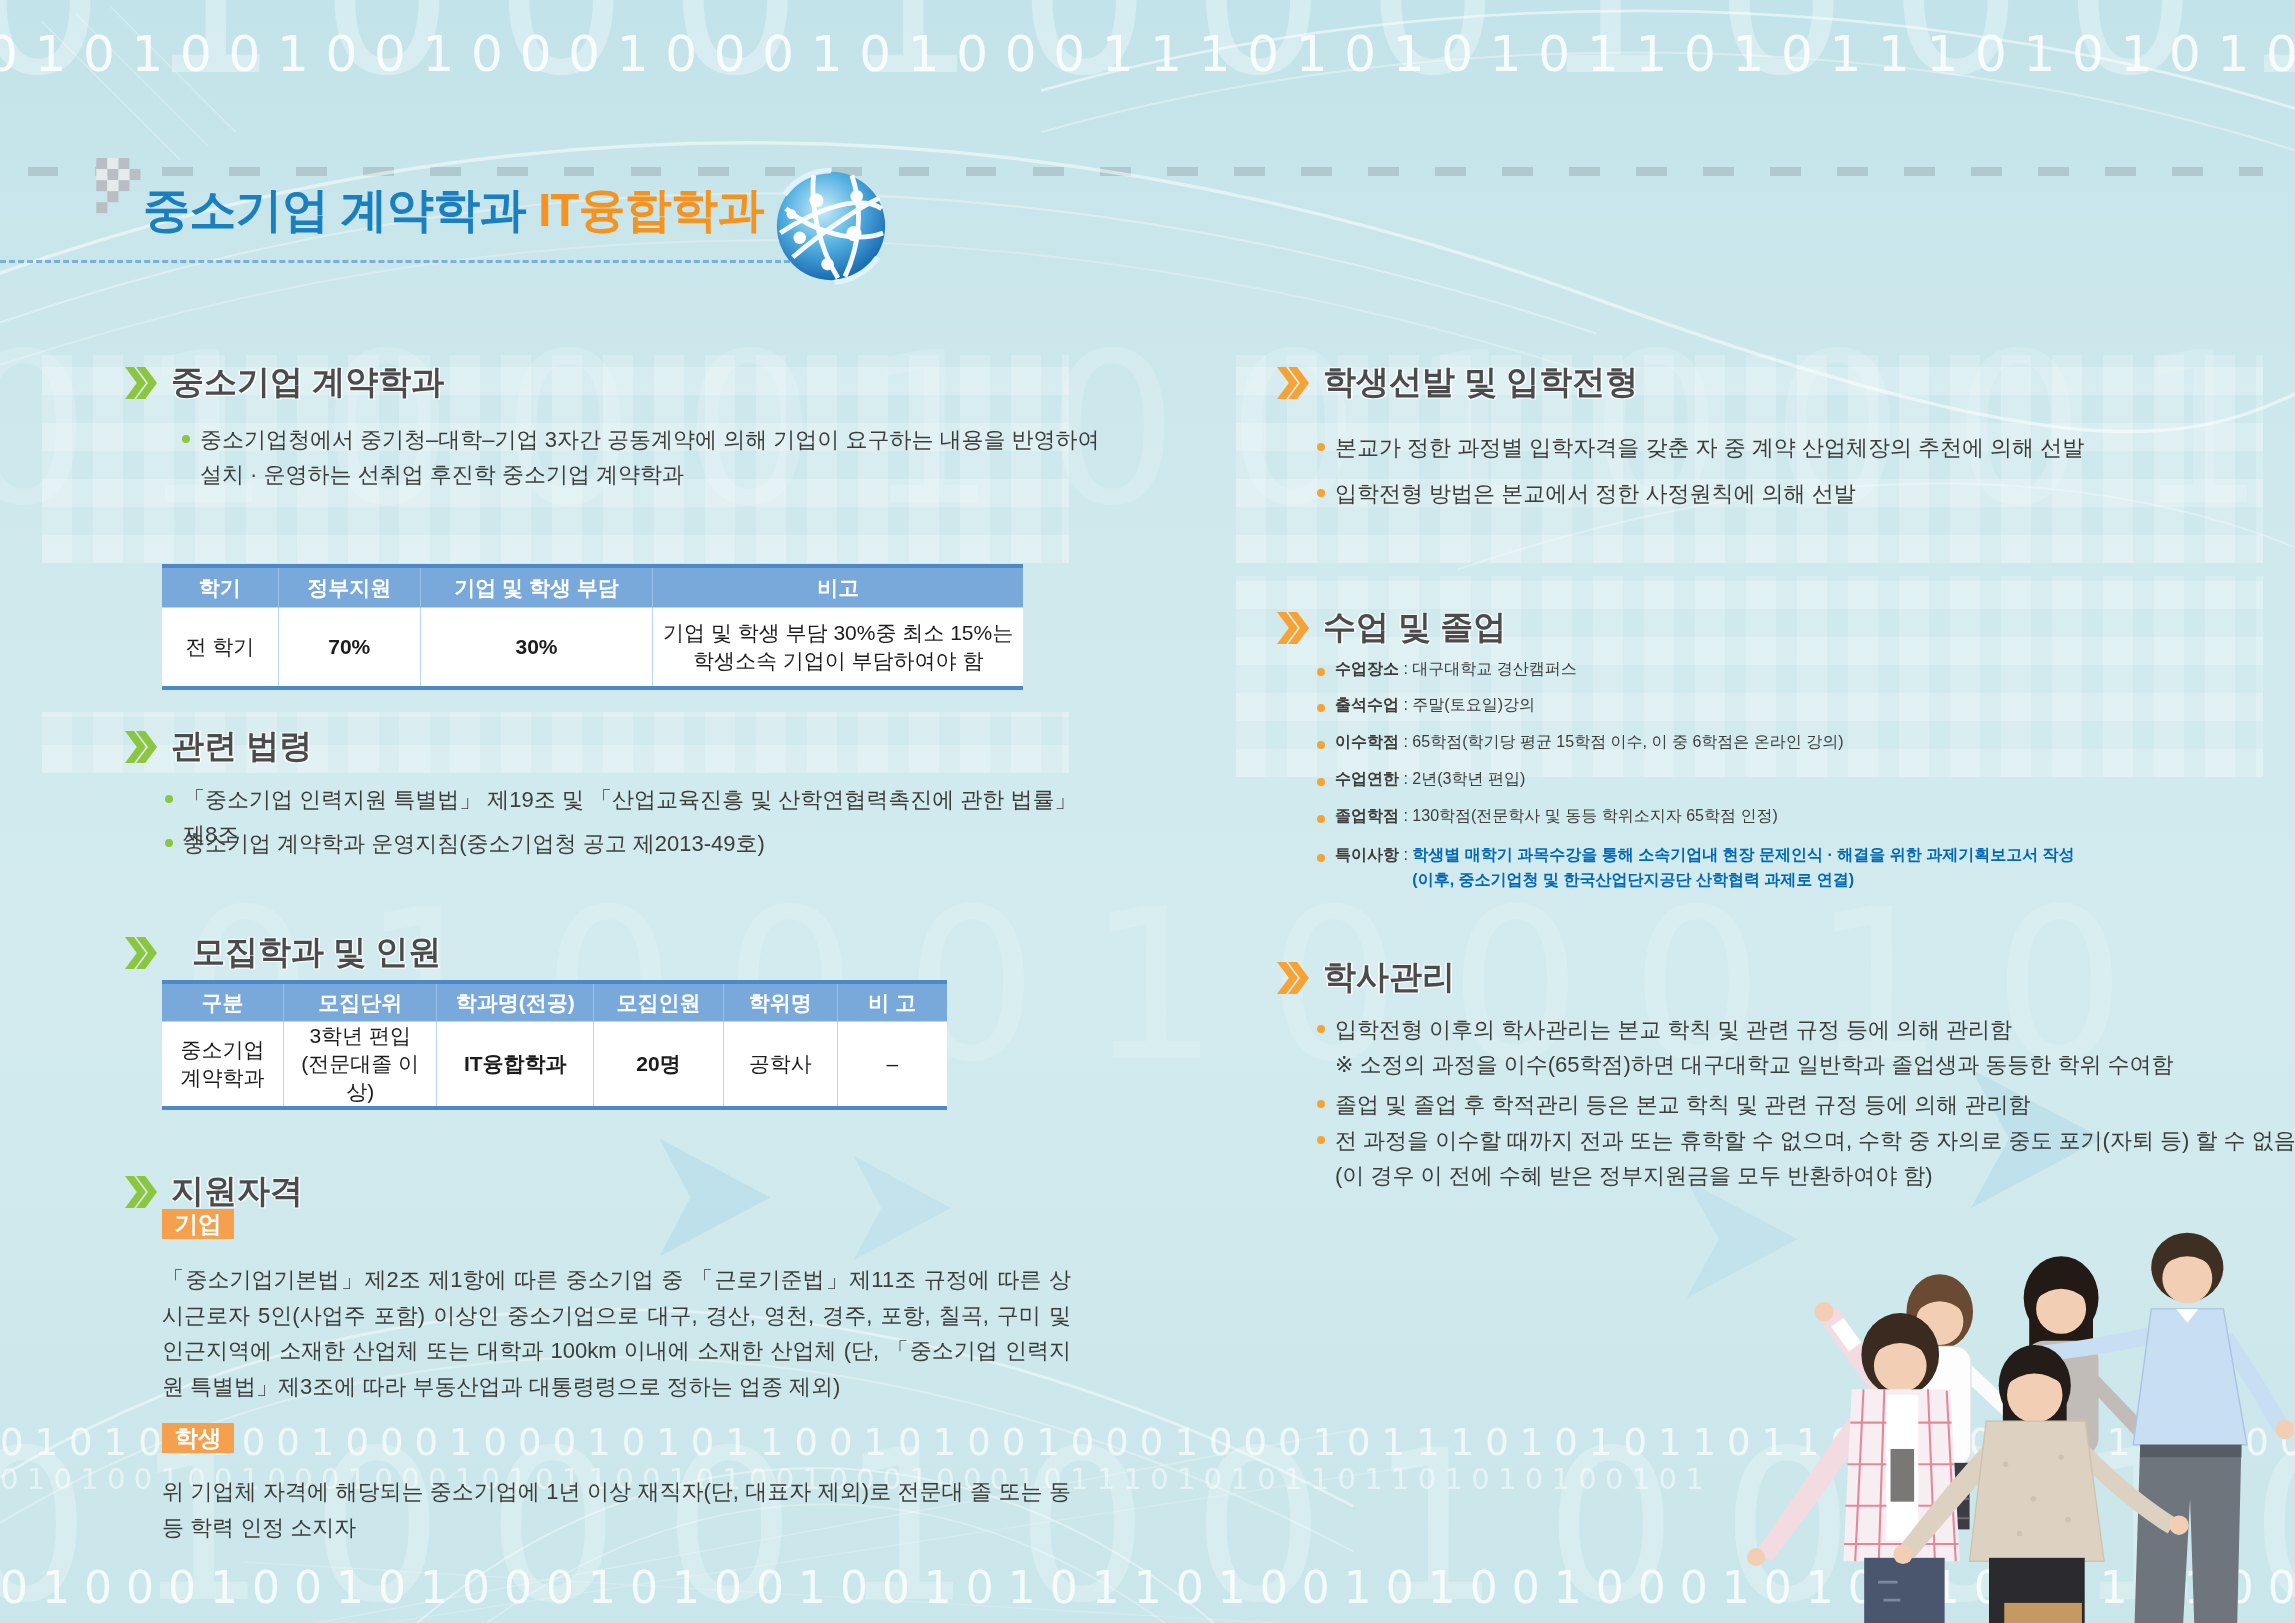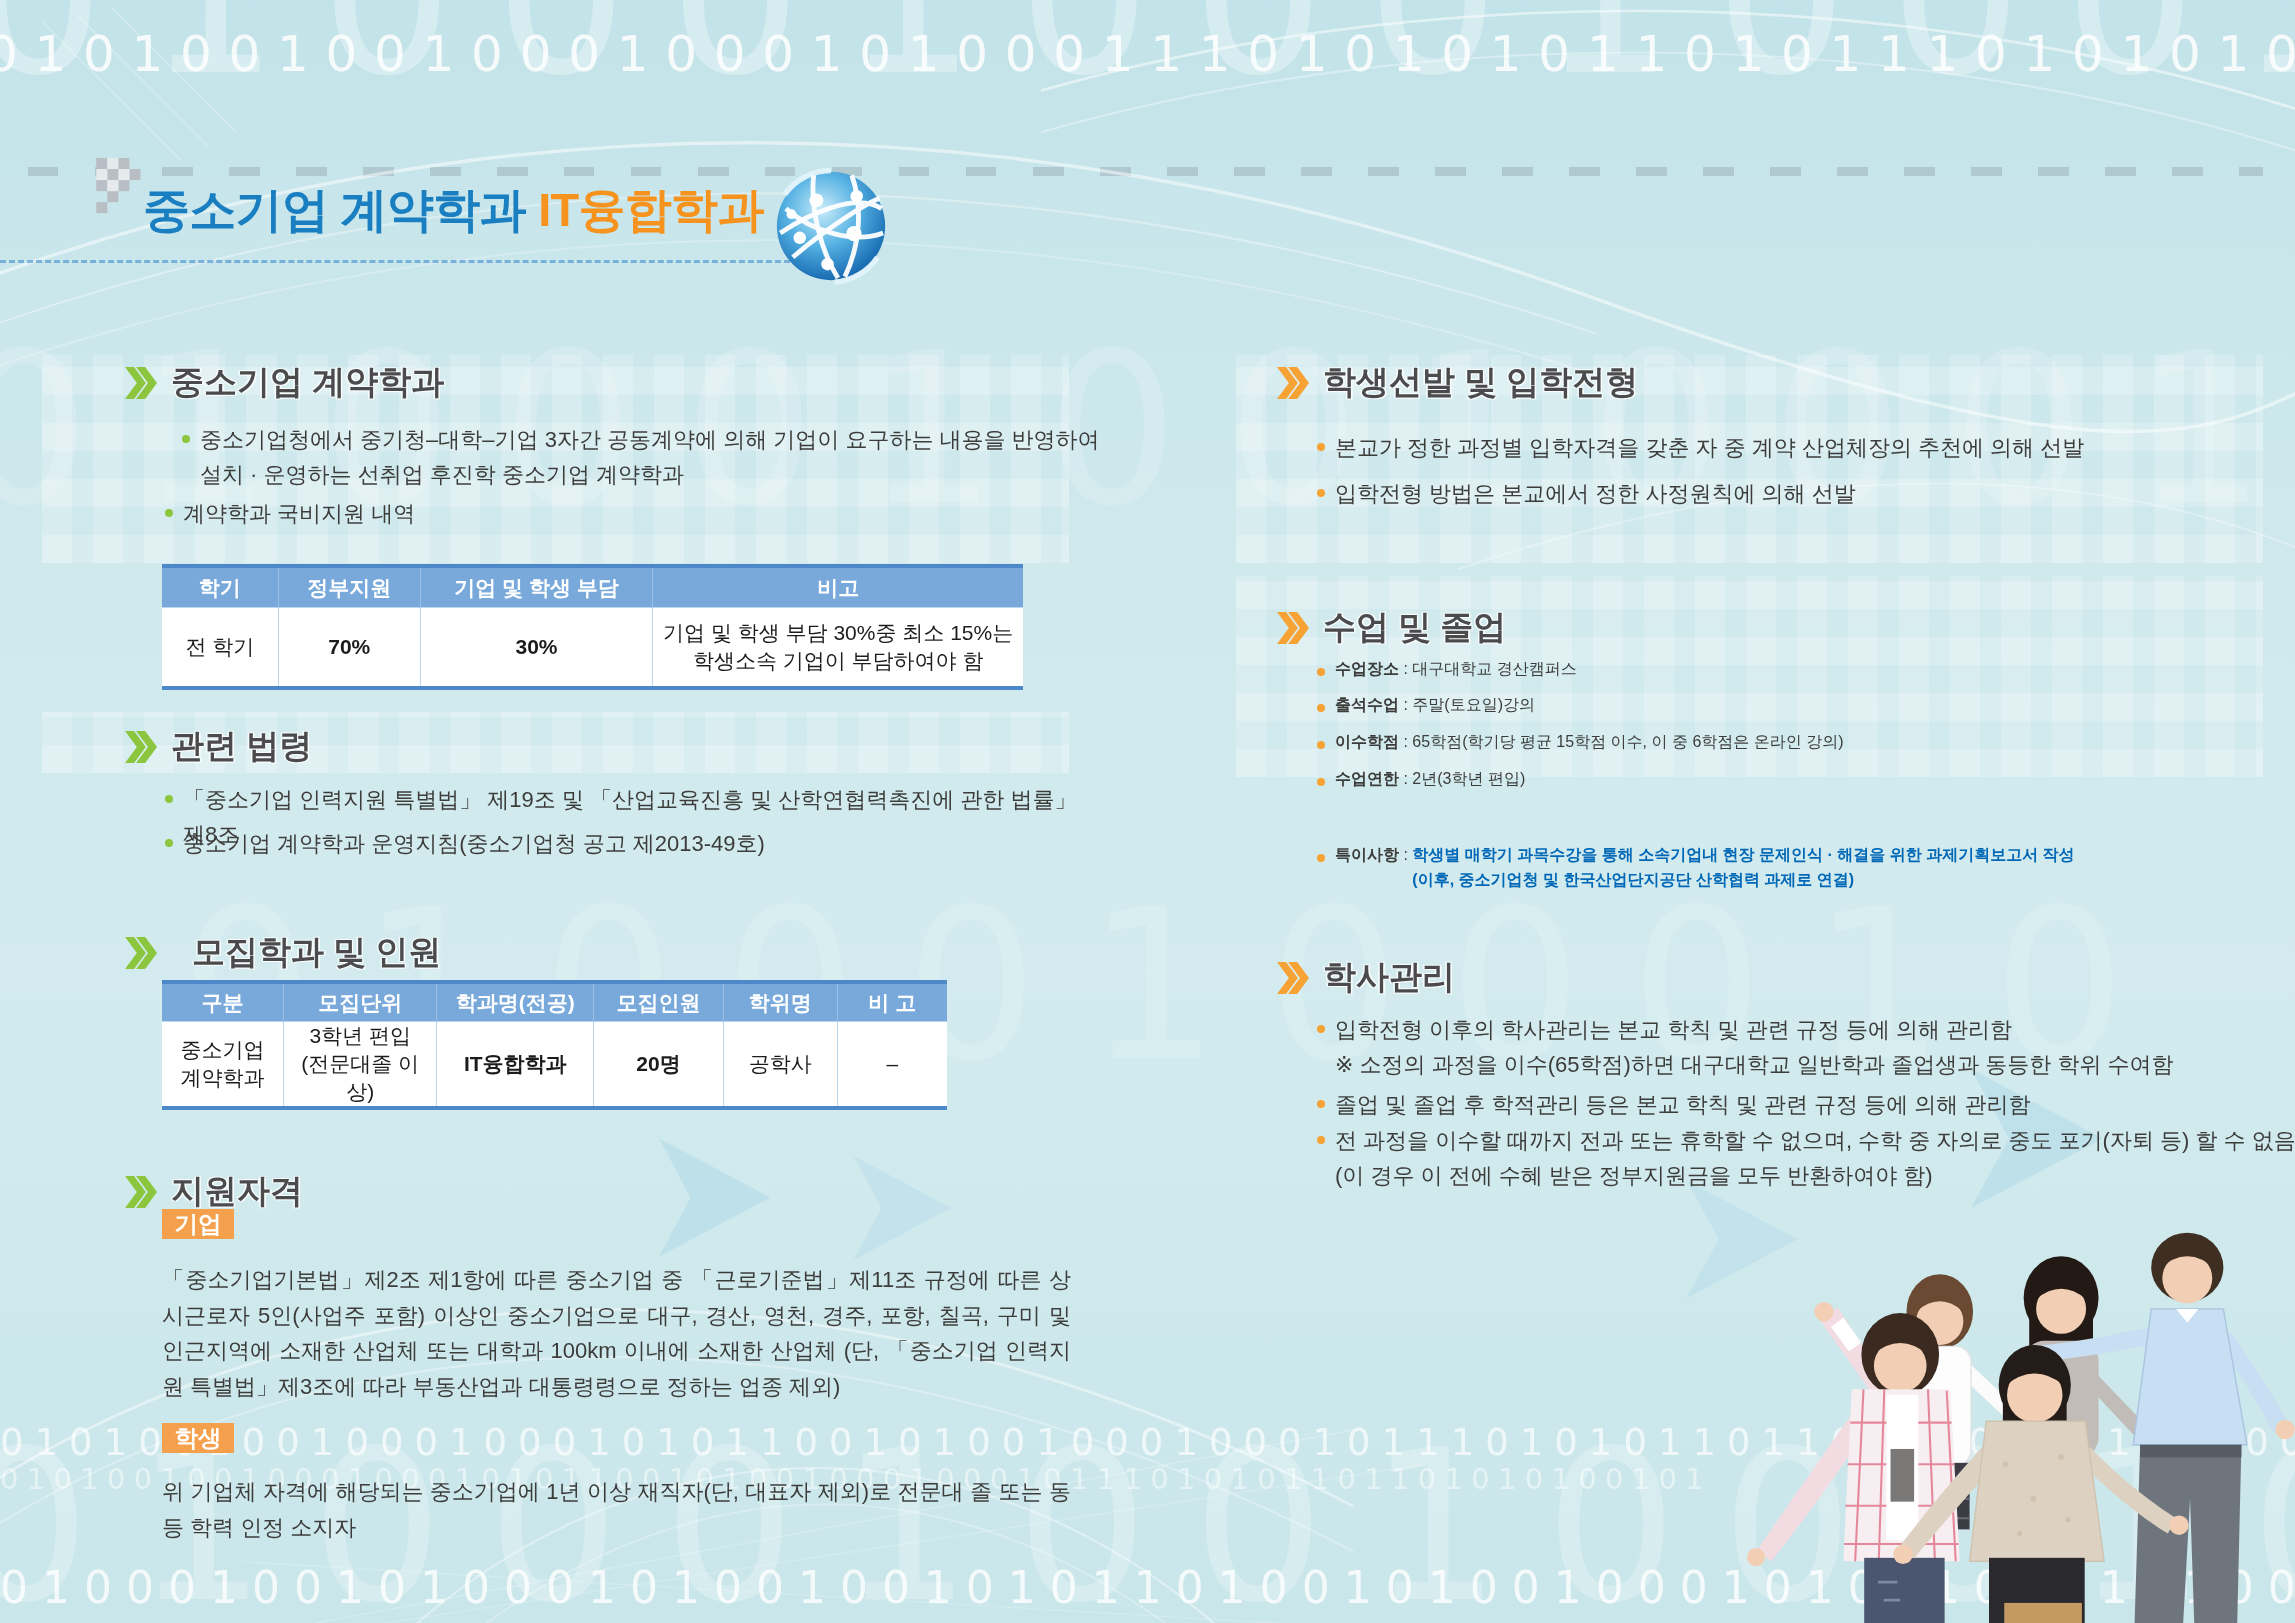--- a/index.html
+++ b/index.html
@@ -155,21 +155,20 @@
   <div class="sec-h" style="left:125px;top:360px;">
     <svg width="32" height="32" viewBox="0 0 46 46">
       <g fill="#8cc63f">
           <polygon points="0,0 13,0 30,23 13,46 0,46 17,23"></polygon>
           <polygon points="16,0 29,0 46,23 29,46 16,46 33,23"></polygon>
         </g>
     </svg>
     <span>중소기업 계약학과</span>
   </div>
   <div class="bl g" style="left:182px;top:422px;width:902px;">중소기업청에서 중기청–대학–기업 3자간 공동계약에 의해 기업이 요구하는 내용을 반영하여 설치 · 운영하는 선취업 후진학 중소기업 계약학과</div>
-  <div class="bl g" style="left:165px;top:496px;width:902px;">계약학과 국비지원 내역</div>
 
   <table class="tbl t1" style="left:162px;top:532px;width:861px;margin-top:32px;">
     <colgroup>
         <col style="width:13.5%">
         <col style="width:16.5%">
         <col style="width:27%">
         <col style="width:43%">
       </colgroup>
     <thead>
       <tr>
@@ -284,20 +283,23 @@
   </div>
   <div class="kv" style="left:1317px;top:675px;">
     <span class="lbl">출석수업</span><span> : </span><span class="val">주말(토요일)강의</span>
   </div>
   <div class="kv" style="left:1317px;top:712px;">
     <span class="lbl">이수학점</span><span> : </span><span class="val">65학점(학기당 평균 15학점 이수, 이 중 6학점은 온라인 강의)</span>
   </div>
   <div class="kv" style="left:1317px;top:749px;">
     <span class="lbl">수업연한</span><span> : </span><span class="val">2년(3학년 편입)</span>
   </div>
+  <div class="kv" style="left:1317px;top:786px;">
+    <span class="lbl">졸업학점</span><span> : </span><span class="val">130학점(전문학사 및 동등 학위소지자 65학점 인정)</span>
+  </div>
   <div class="kv hl" style="left:1317px;top:825px;">
     <span class="lbl" style="color:#3c3c3b;">특이사항</span><span> : </span><span class="val" style="max-width:854px;">학생별 매학기 과목수강을 통해 소속기업내 현장 문제인식 · 해결을 위한 과제기획보고서 작성
 (이후, 중소기업청 및 한국산업단지공단 산학협력 과제로 연결)</span>
   </div>
 
   <div class="sec-h" style="left:1277px;top:955px;">
     <svg width="32" height="32" viewBox="0 0 46 46">
       <g fill="#f7a234">
           <polygon points="0,0 13,0 30,23 13,46 0,46 17,23"></polygon>
           <polygon points="16,0 29,0 46,23 29,46 16,46 33,23"></polygon>

